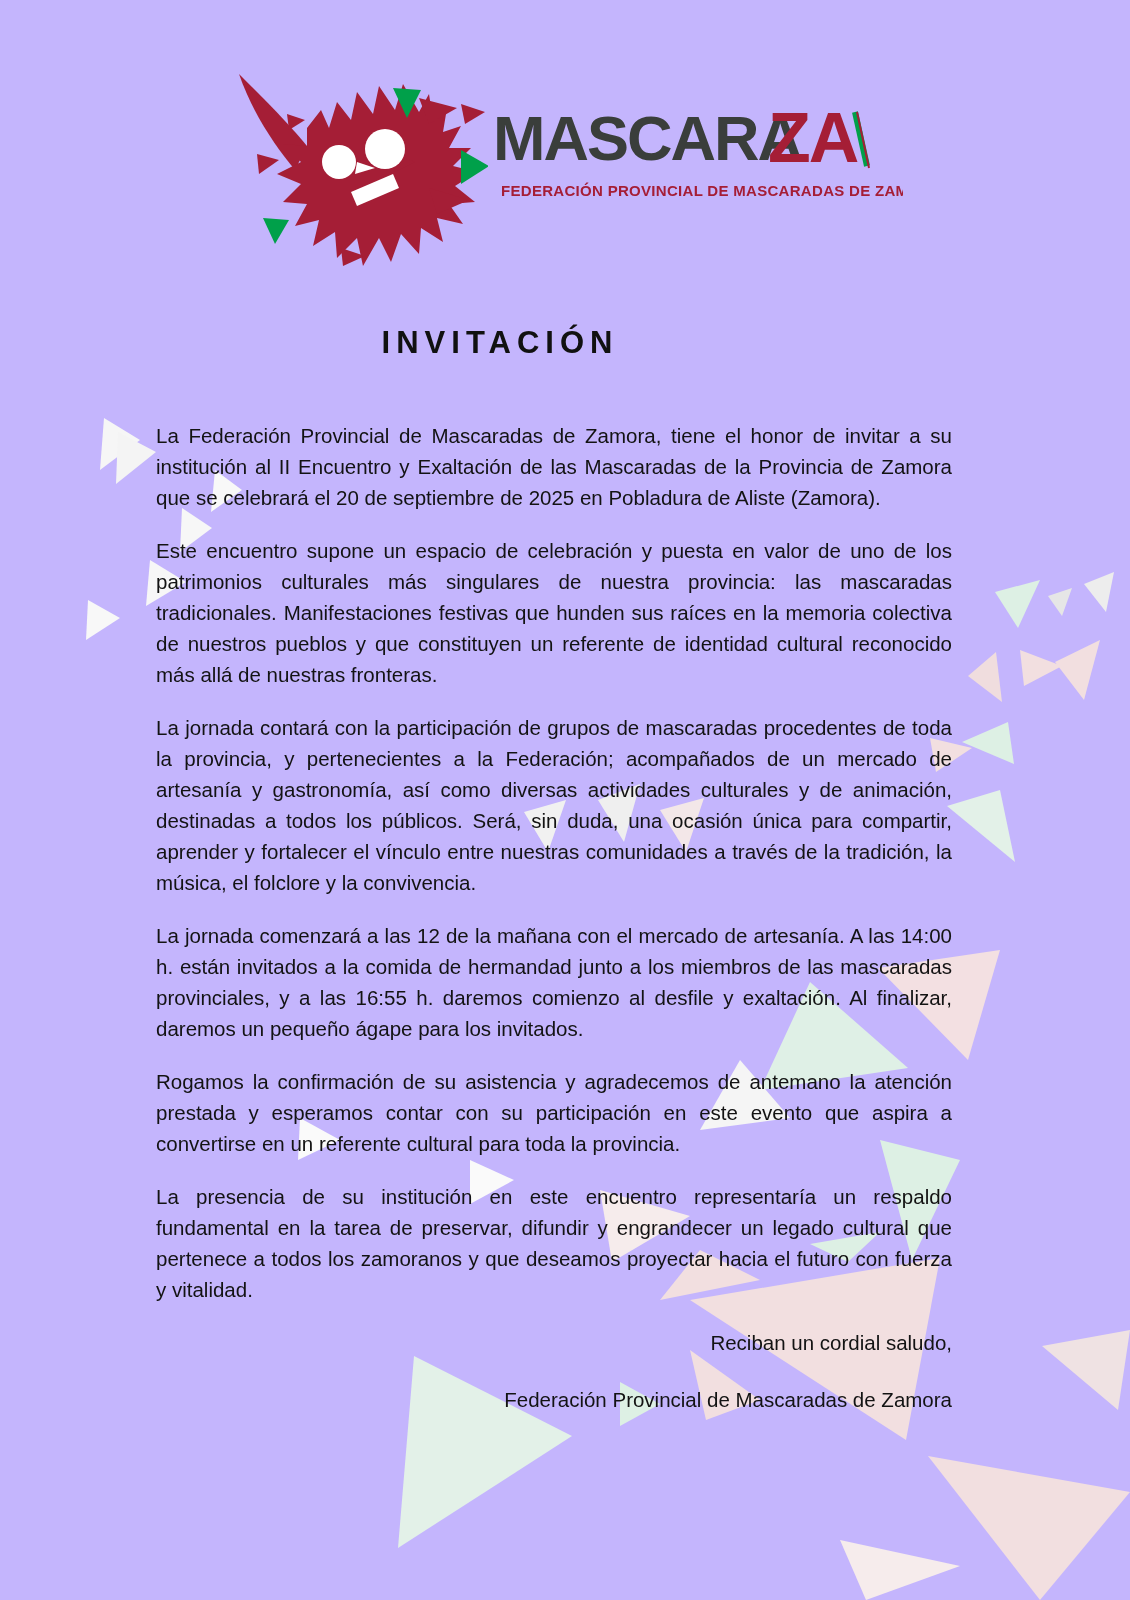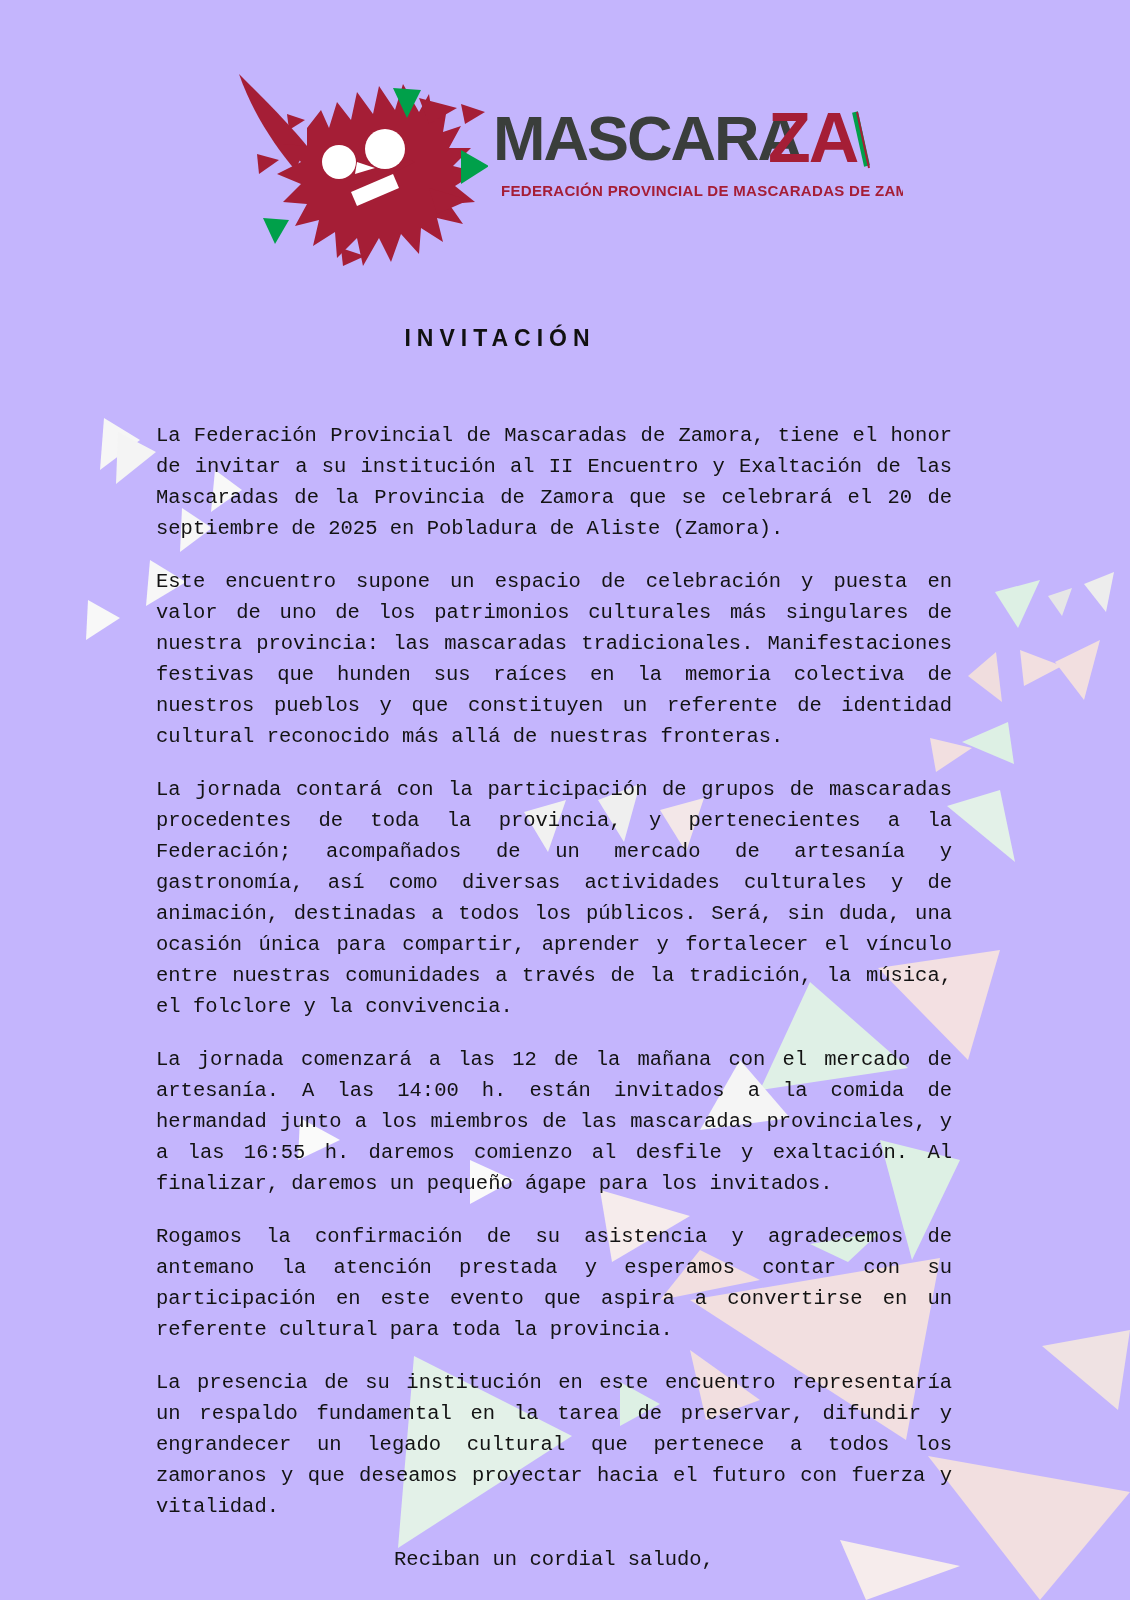--- a/index.html
+++ b/index.html
@@ -61,21 +61,21 @@
     height: 110px;
   }
 
   
   .doc-title {
     position: absolute;
     left: 0;
     top: 325px;
     width: 1000px;
     text-align: center;
-    font-size: 23px;
+    font-size: 31px;
     font-weight: 700;
     letter-spacing: 6px;
     color: #111111;
     z-index: 3;
     font-family: "Liberation Sans", sans-serif;
   }
 
   
   .body-copy {
     position: absolute;
@@ -84,26 +84,26 @@
     width: 796px;
     z-index: 3;
   }
   .para {
     margin: 0 0 22px 0;
     font-size: 20.5px;
     line-height: 31px;
     color: #131313;
     text-align: justify;
     text-justify: inter-word;
-    font-family: Liberation Mono, monospace;
+    font-family: Liberation Sans, sans-serif;
     -webkit-hyphens: none;
     hyphens: none;
   }
   .para.last-left {
-    text-align: center;
+    text-align: right;
   }
   .para.sig-space {
     margin-top: 26px;
   }
 </style>
 </head>
 <body>
 
 <div class="page">
 

